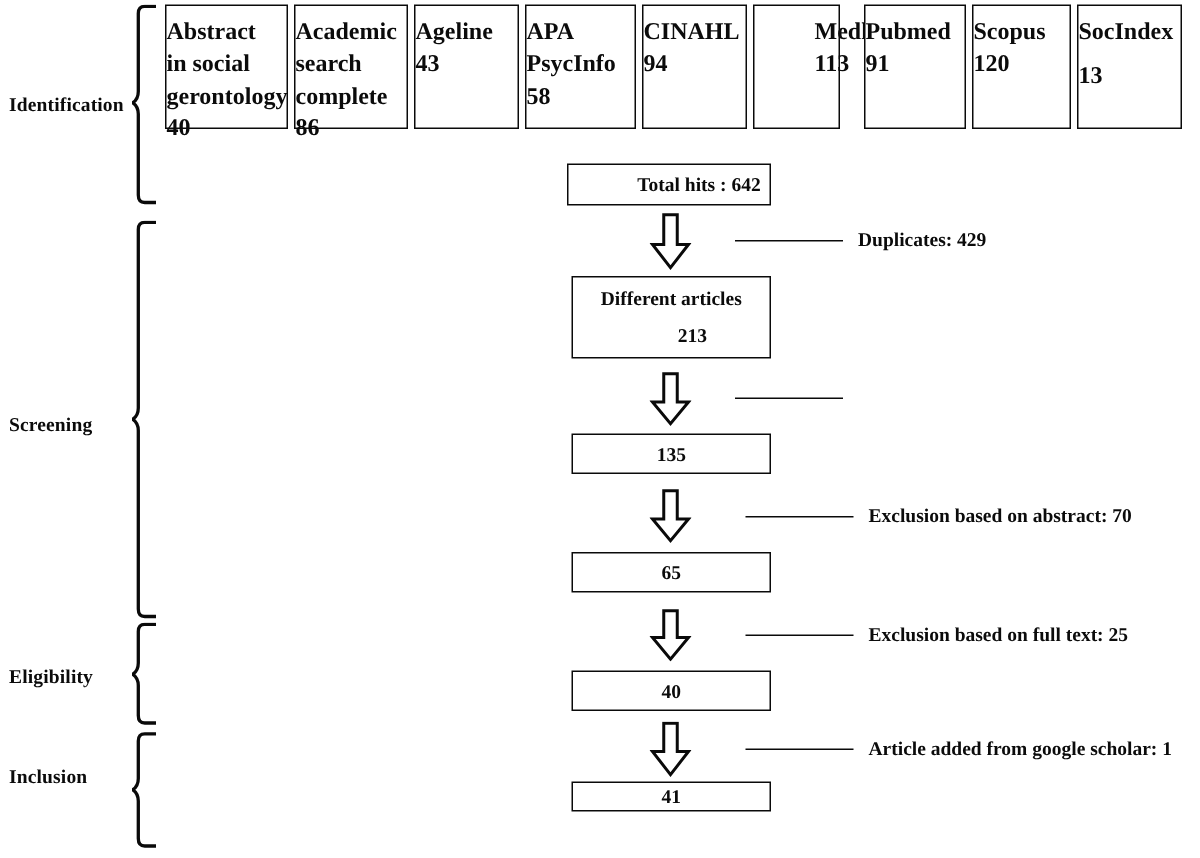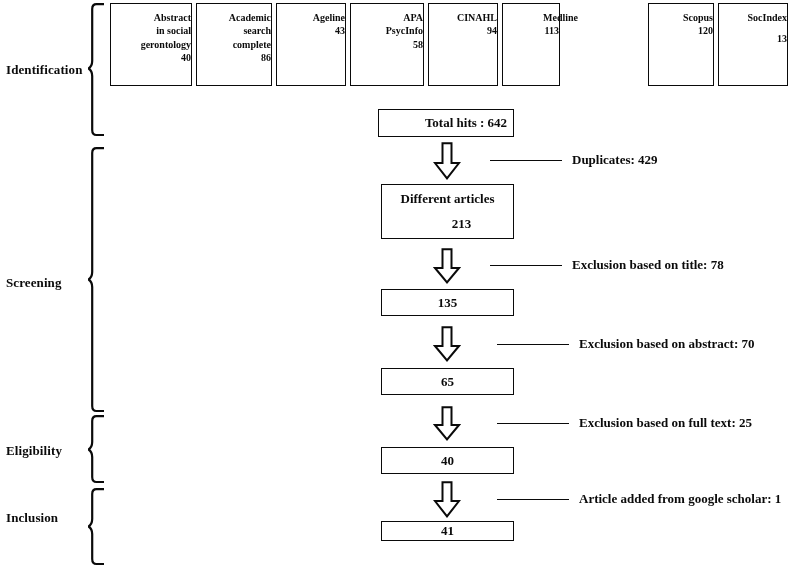--- a/index.html
+++ b/index.html
@@ -36,24 +36,24 @@
   }
   .brace svg { display: block; }
   
   .src-box {
     position: absolute;
     top: 3px;
     height: 83px;
     box-sizing: border-box;
     border: 1.6px solid #0a0a0a;
     background: #ffffff;
-    font-size: 10px;
+    font-size: 16px;
     font-weight: bold;
     line-height: 1.33;
-    text-align: right;
+    text-align: left;
     padding-top: 7px;
     color: #0b0b0b;
   }
   .src-box .num {
     font-weight: bold;
     display: block;
   }
   
   .flow-box {
     position: absolute;
@@ -149,20 +149,24 @@
   <div class="src-box" style="left:428px; width:70px;">
     <span>CINAHL</span>
     <span class="num">94</span>
   </div>
 
   <div class="src-box" style="left:502px; width:58px;padding-left:40px;">
     <span>Medline</span>
     <span class="num">113</span>
   </div>
 
+  <div class="src-box" style="left:576px; width:68px;">
+    <span>Pubmed</span>
+    <span class="num">91</span>
+  </div>
 
   <div class="src-box" style="left:648px; width:66px;">
     <span>Scopus</span>
     <span class="num">120</span>
   </div>
 
   <div class="src-box" style="left:718px; width:70px;">
     <span>SocIndex</span>
     <span class="num" style="margin-top:8px;">13</span>
   </div>
@@ -222,18 +226,17 @@
     </svg>
   </div>
 
   <div class="leader" style="left:490px; top:160px; width:72px;"></div>
   <div class="leader" style="left:490px; top:265px; width:72px;"></div>
   <div class="leader" style="left:497px; top:344px; width:72px;"></div>
   <div class="leader" style="left:497px; top:423px; width:72px;"></div>
   <div class="leader" style="left:497px; top:499px; width:72px;"></div>
 
   <div class="note" style="left:572px; top:152px;">Duplicates: 429</div>
-  <div class="note" style="left:572px; top:257px;">Exclusion based on title: 78</div>
   <div class="note" style="left:579px; top:336px;">Exclusion based on abstract: 70</div>
   <div class="note" style="left:579px; top:415px;">Exclusion based on full text: 25</div>
   <div class="note" style="left:579px; top:491px;">Article added from google scholar: 1</div>
 
 </div>
 
 </body></html>

